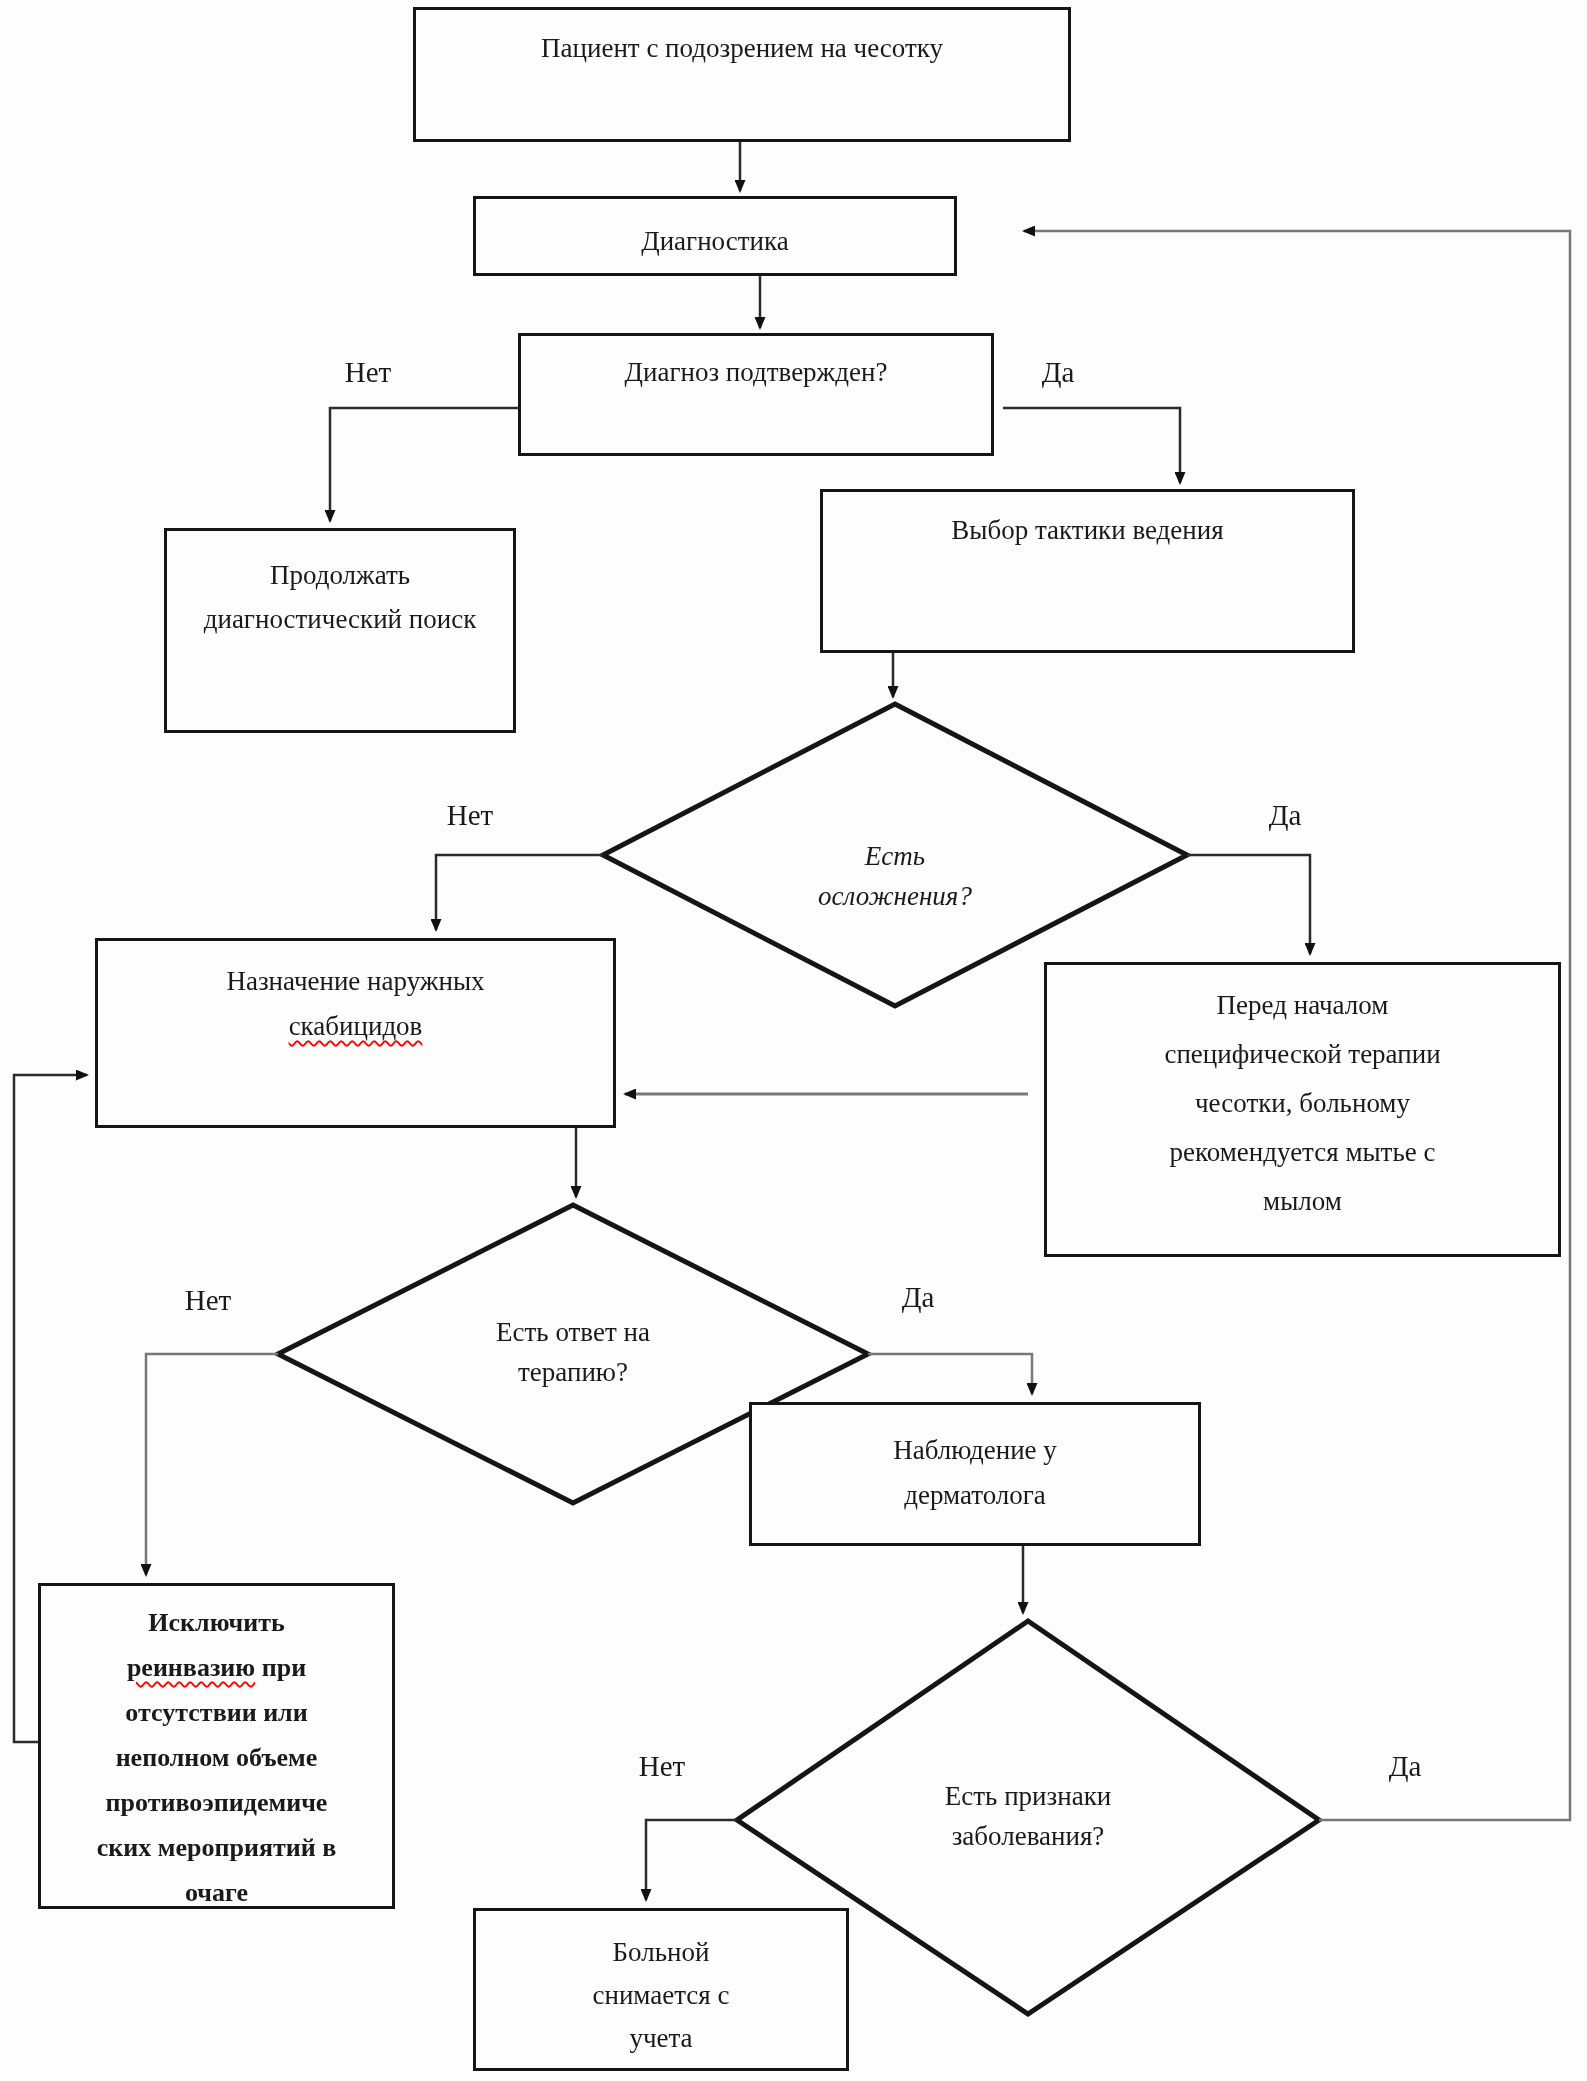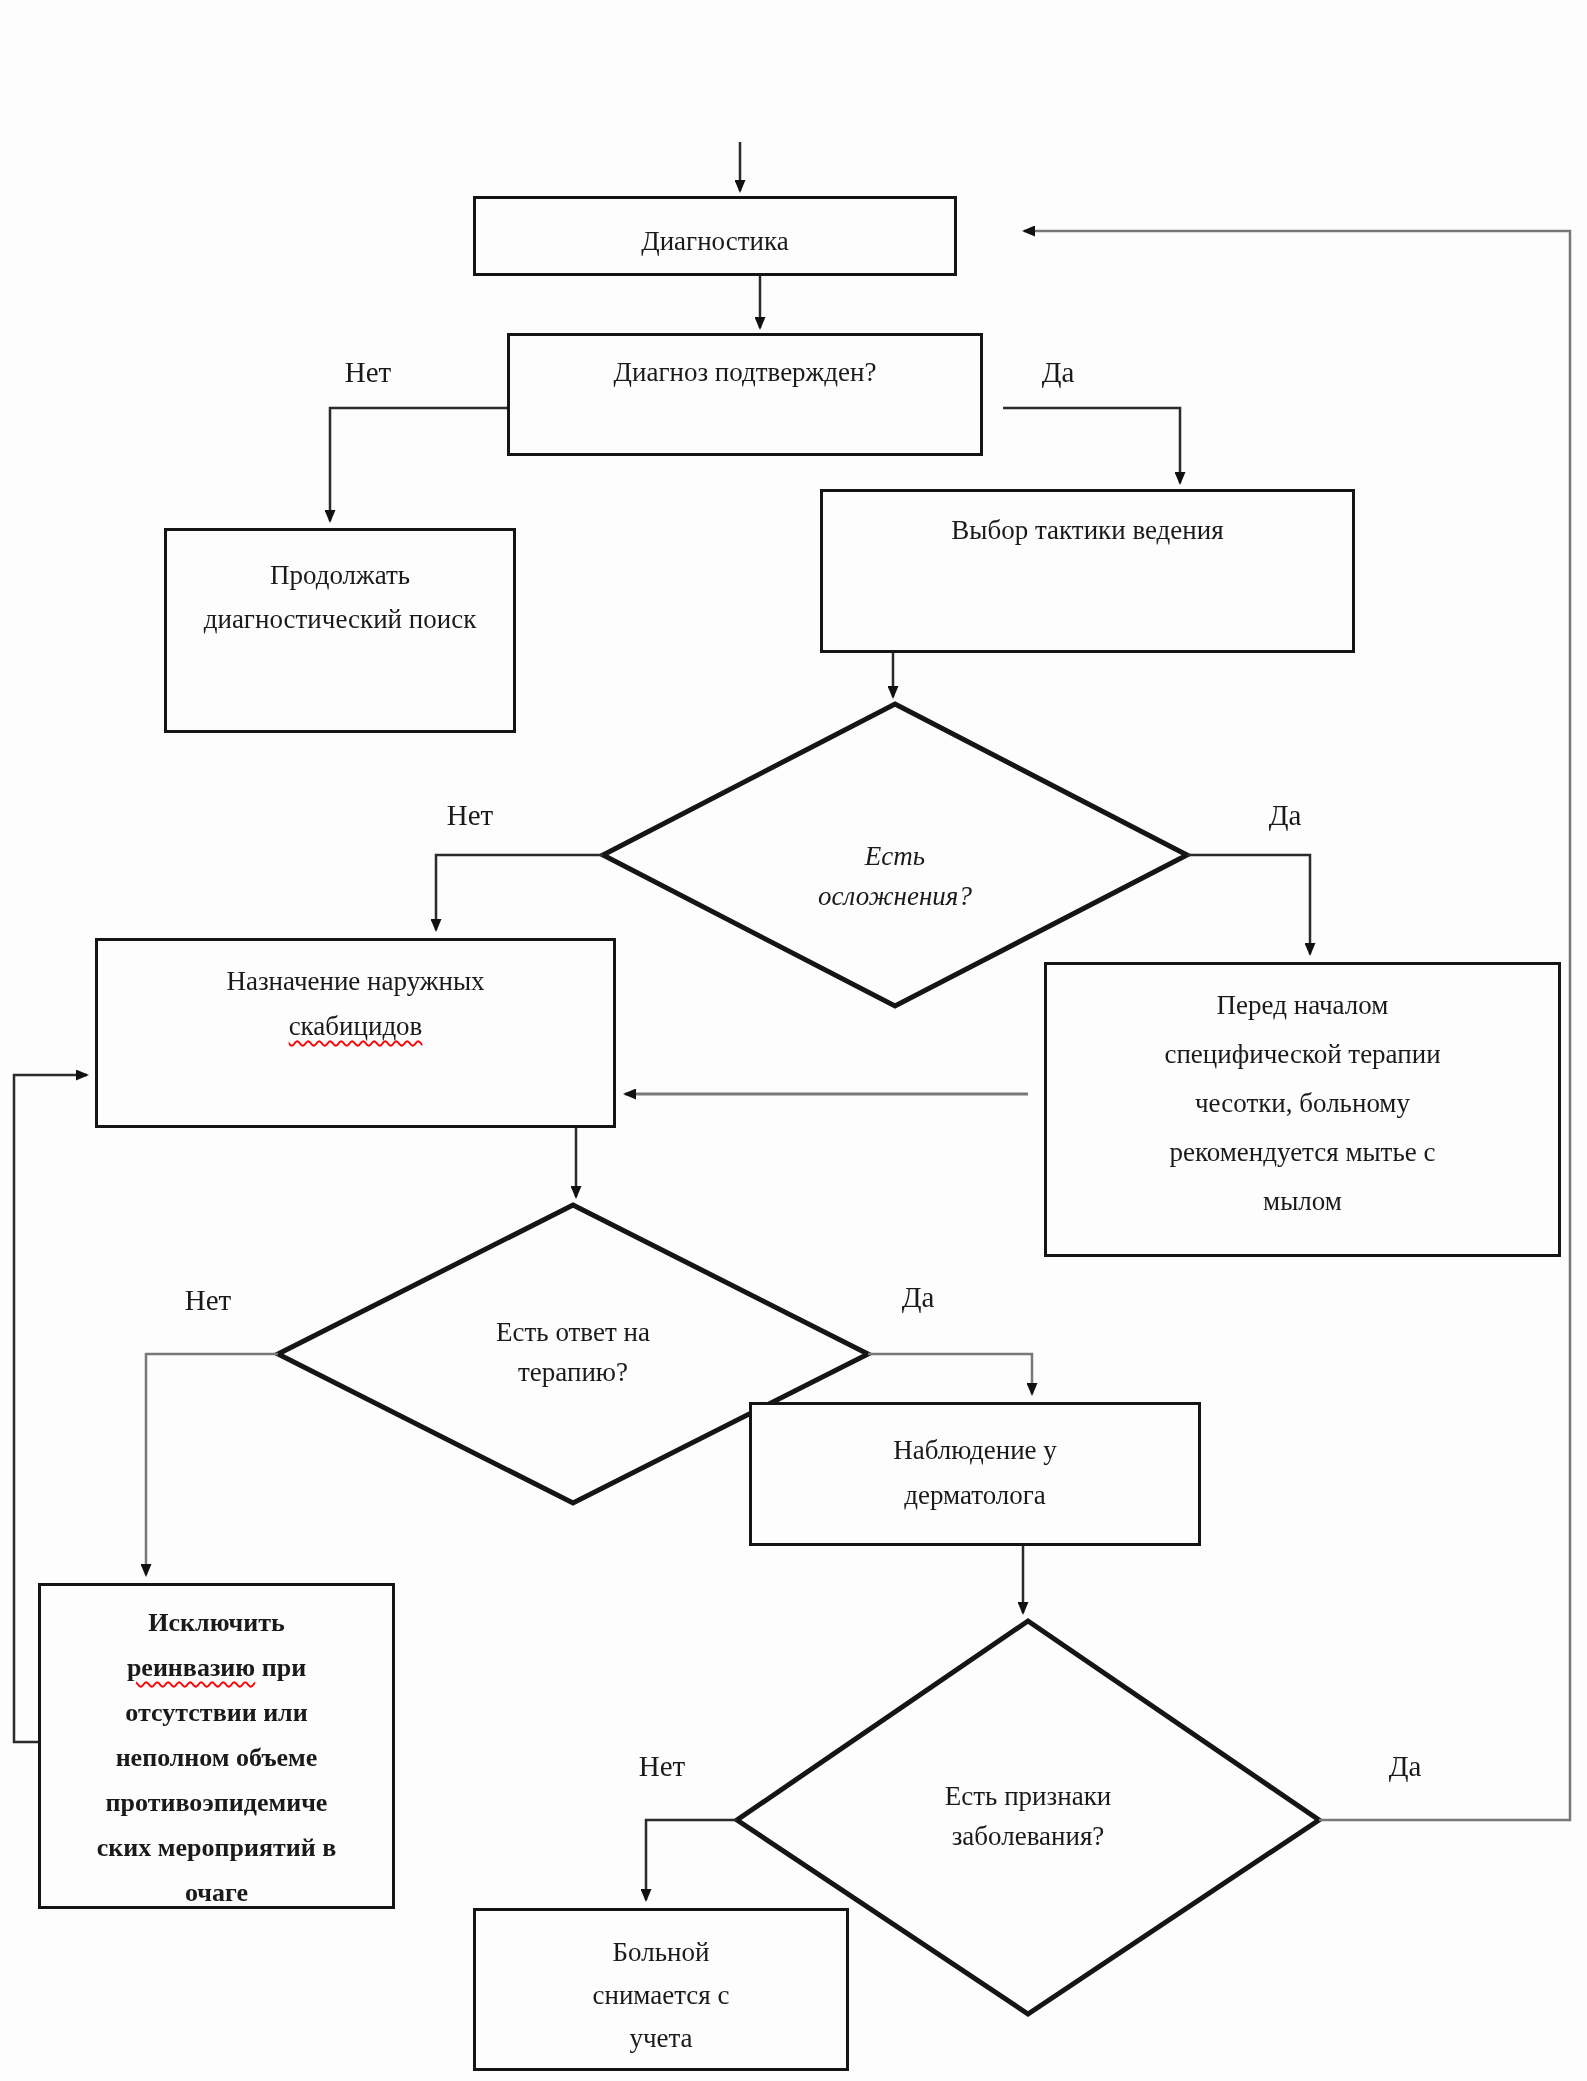--- a/index.html
+++ b/index.html
@@ -61,24 +61,25 @@
     <path d="M 1028 1094 H 625" fill="none" stroke="var(--line-soft)" stroke-width="3" marker-end="url(#arr)"></path>
     <path d="M 38 1742 H 14 V 1075 H 87" fill="none" stroke="var(--line)" stroke-width="2.5" marker-end="url(#arr)"></path>
     <path d="M 576 1128 V 1197" fill="none" stroke="var(--line)" stroke-width="2.5" marker-end="url(#arr)"></path>
     <path d="M 278 1354 H 146 V 1575" fill="none" stroke="var(--line-soft)" stroke-width="2.5" marker-end="url(#arr)"></path>
     <path d="M 868 1354 H 1032 V 1394" fill="none" stroke="var(--line-soft)" stroke-width="2.5" marker-end="url(#arr)"></path>
     <path d="M 1023 1546 V 1613" fill="none" stroke="var(--line)" stroke-width="2.5" marker-end="url(#arr)"></path>
     <path d="M 737 1820 H 646 V 1900" fill="none" stroke="var(--line)" stroke-width="2.5" marker-end="url(#arr)"></path>
     <path d="M 1319 1820 H 1570 V 231 H 1024" fill="none" stroke="var(--line-soft)" stroke-width="2.5" marker-end="url(#arr)"></path>
   </svg>
 
+  <div class="node" style="left:413px;top:7px;width:658px;height:135px;padding-top:16px;">Пациент с подозрением на чесотку</div>
 
   <div class="node" style="left:473px;top:196px;width:484px;height:80px;padding-top:20px;">Диагностика</div>
 
-  <div class="node" style="left:507px;top:333px;width:476px;height:123px;padding-top:14px;">Диагноз подтвержден?</div>
+  <div class="node" style="left:518px;top:333px;width:476px;height:123px;padding-top:14px;">Диагноз подтвержден?</div>
 
   <div class="node" style="left:164px;top:528px;width:352px;height:205px;padding-top:22px;">
     <span class="inner" style="width:300px;">Продолжать диагностический поиск</span>
   </div>
 
   <div class="node" style="left:820px;top:489px;width:535px;height:164px;padding-top:16px;">Выбор тактики ведения</div>
 
   <div class="node" style="left:95px;top:938px;width:521px;height:190px;padding-top:18px;line-height:45px;">
     <span>Назначение наружных</span><br>
     <span class="squiggle">скабицидов</span>

